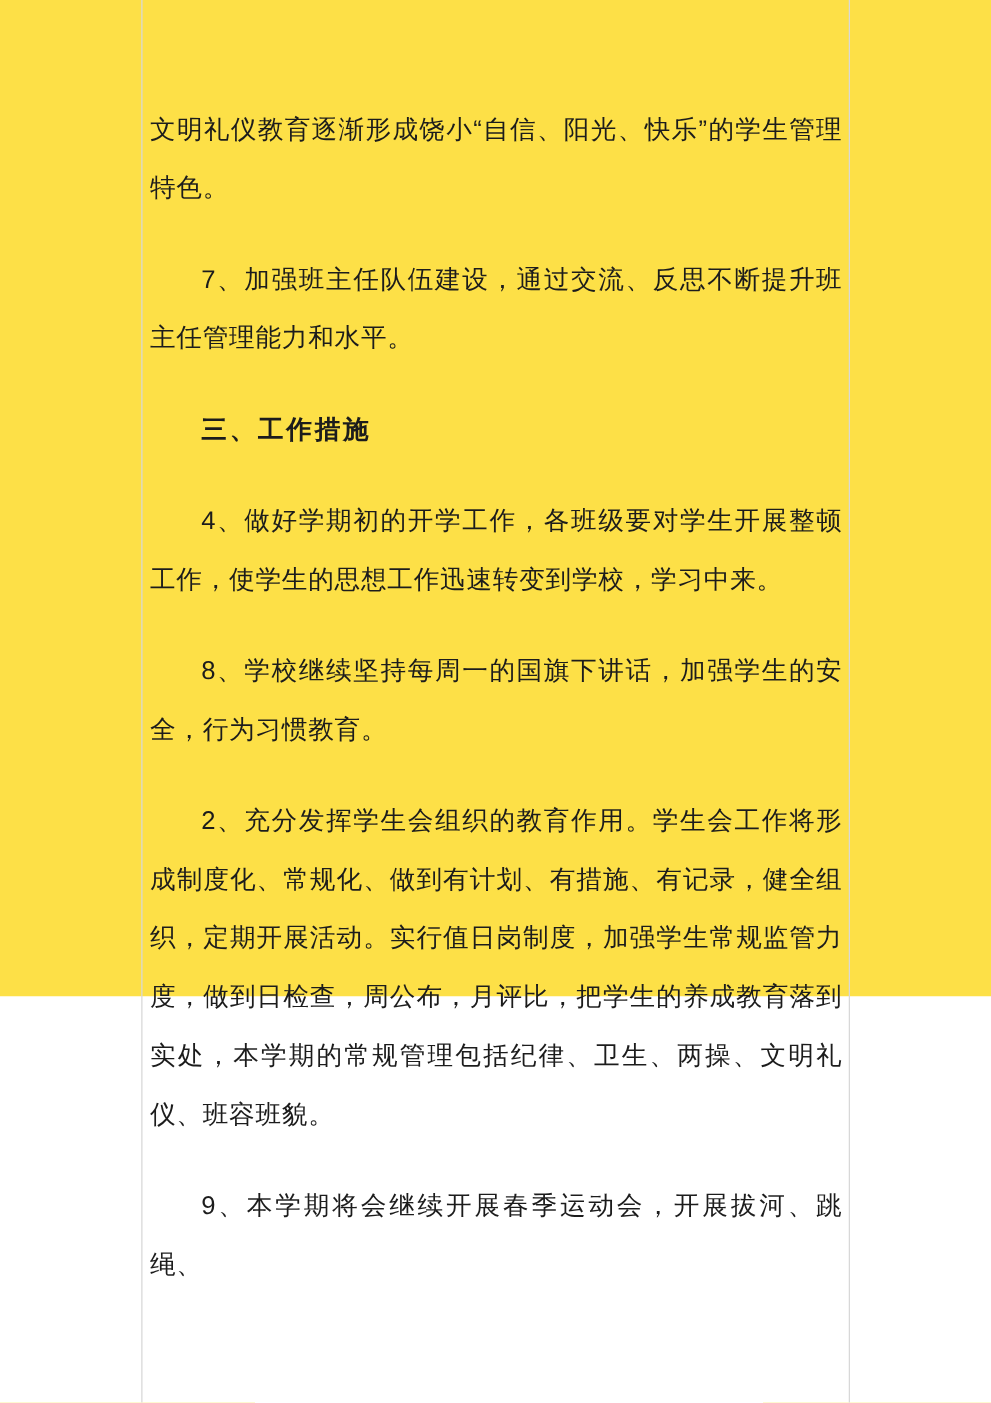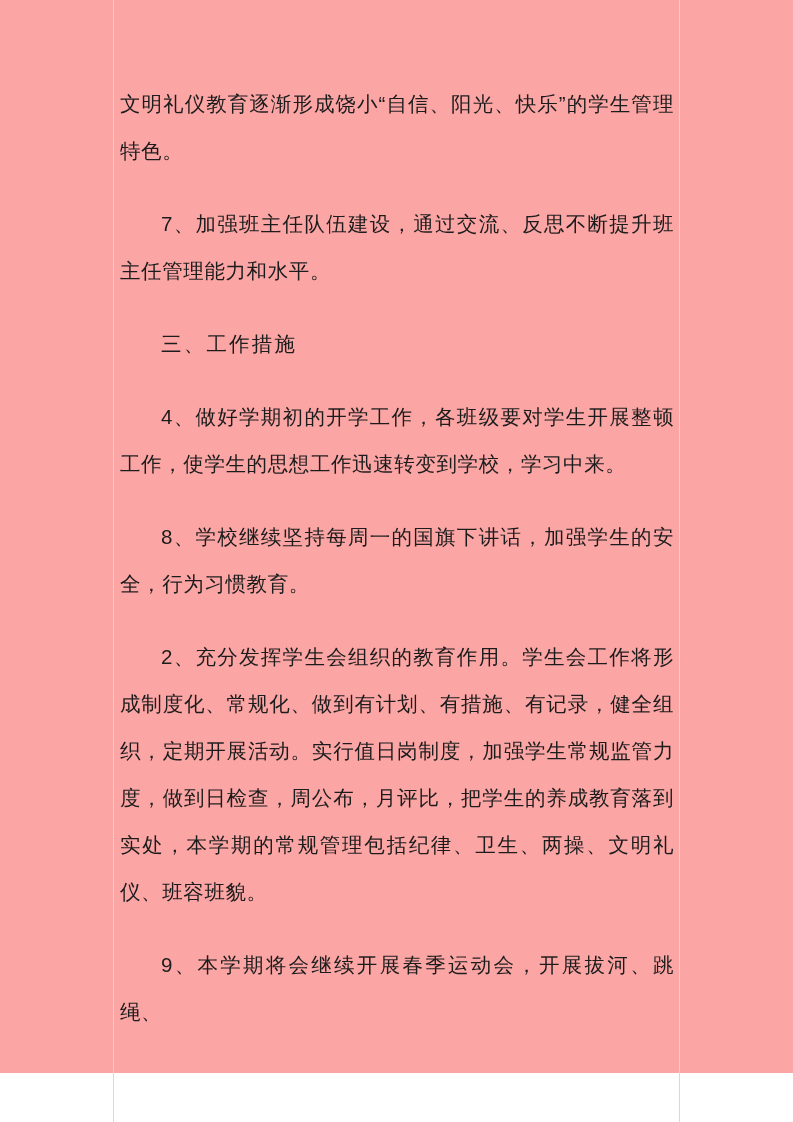--- a/index.html
+++ b/index.html
@@ -13,22 +13,22 @@
     font-family: "Liberation Sans", sans-serif;
     color: #1a1a1a;
     position: relative;
     overflow: hidden;
   }
   .page {
     position: absolute;
     left: 0;
     top: 0;
     width: 793px;
-    height: 1073px;
-    background: #fca5a5;
+    height: 797px;
+    background: #fde047;
     box-sizing: border-box;
   }
   .page-border-left {
     position: absolute;
     left: 113px;
     top: 0;
     width: 1px;
     height: 1122px;
     background: #d8d8d8;
   }
@@ -59,20 +59,21 @@
     text-justify: inter-character;
     padding: 0 5px 0 7px;
     word-break: break-all;
   }
   .para.indent {
     text-indent: 2em;
   }
   .para.heading {
     text-indent: 2em;
     letter-spacing: 2.2px;
+    font-weight: bold;
   }
 </style>
 </head>
 <body>
 
 <div class="page">
   <div class="page-border-left"></div>
   <div class="page-border-right"></div>
 
   <div class="content">

